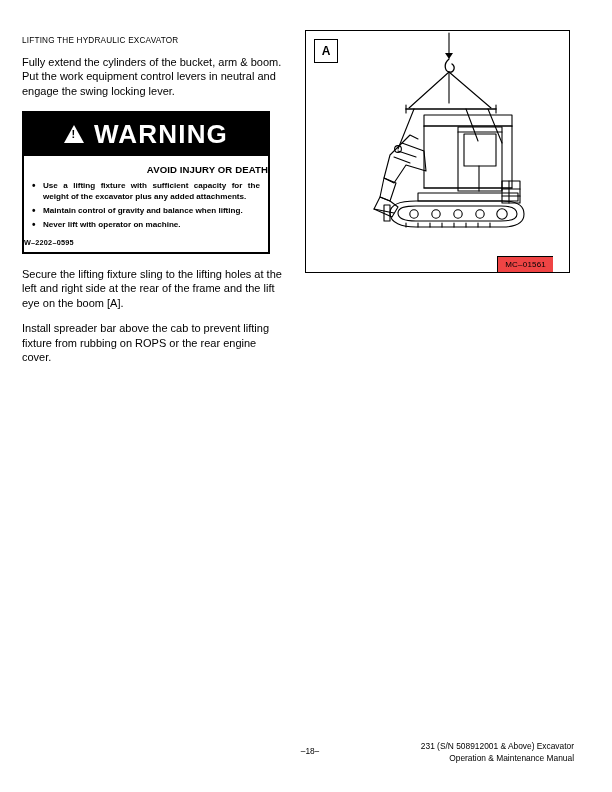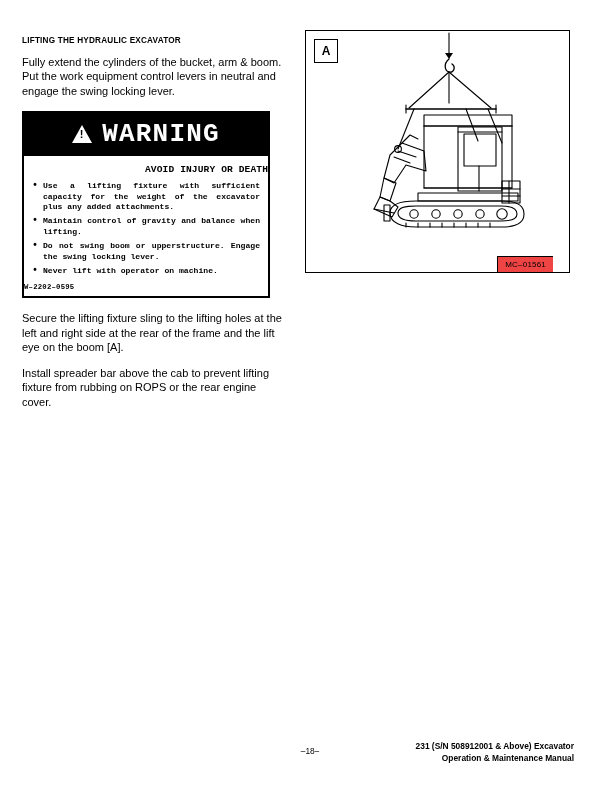--- a/index.html
+++ b/index.html
@@ -26,21 +26,21 @@
   
   .left-col {
     position: absolute;
     left: 22px;
     top: 36px;
     width: 262px;
   }
 
   .section-title {
     font-size: 8.2px;
-    font-weight: bold;
+    font-weight: normal;
     letter-spacing: 0.2px;
     margin: 0 0 9px 0;
     line-height: 1.2;
   }
 
   .body-text {
     font-size: 11px;
     line-height: 1.32;
     margin: 0;
     text-align: left;
@@ -48,21 +48,20 @@
 
   .para-gap { height: 11px; }
 
   
   .warning-box {
     margin-top: 13px;
     width: 248px;
     border: 2.5px solid #000;
     background: #ffffff;
     box-sizing: border-box;
-    font-family: Liberation Mono, monospace;
   }
   .warning-header {
     background: #000000;
     color: #ffffff;
     height: 41px;
     display: flex;
     align-items: center;
     justify-content: center;
     gap: 10px;
     border-bottom: 2.5px solid #000;
@@ -188,21 +187,21 @@
     width: 612px;
     text-align: center;
     font-size: 8.3px;
   }
   .footer-right {
     position: absolute;
     right: 42px;
     top: 0px;
     text-align: right;
     font-size: 8.4px;
-    font-weight: bold;
+    font-weight: normal;
     line-height: 1.45;
   }
 </style>
 </head>
 <body>
 
 <div class="page">
 
   <div class="left-col">
 
@@ -212,21 +211,20 @@
 
     <div class="warning-box">
       <div class="warning-header">
         <span class="warning-tri"></span>
         <span class="warning-word">WARNING</span>
       </div>
       <div class="warning-subtitle">AVOID INJURY OR DEATH</div>
       <ul class="warning-list">
         <li>Use a lifting fixture with sufficient capacity for the weight of the excavator plus any added attachments.</li>
         <li>Maintain control of gravity and balance when lifting.</li>
-        <li>Do not swing boom or upperstructure. Engage the swing locking lever.</li>
         <li>Never lift with operator on machine.</li>
       </ul>
       <div class="warning-code">W–2202–0595</div>
     </div>
 
     <p class="body-text after-box">Secure the lifting fixture sling to the lifting holes at the left and right side at the rear of the frame and the lift eye on the boom [A].</p>
     <div class="para-gap"></div>
     <p class="body-text">Install spreader bar above the cab to prevent lifting fixture from rubbing on ROPS or the rear engine cover.</p>
 
   </div>

